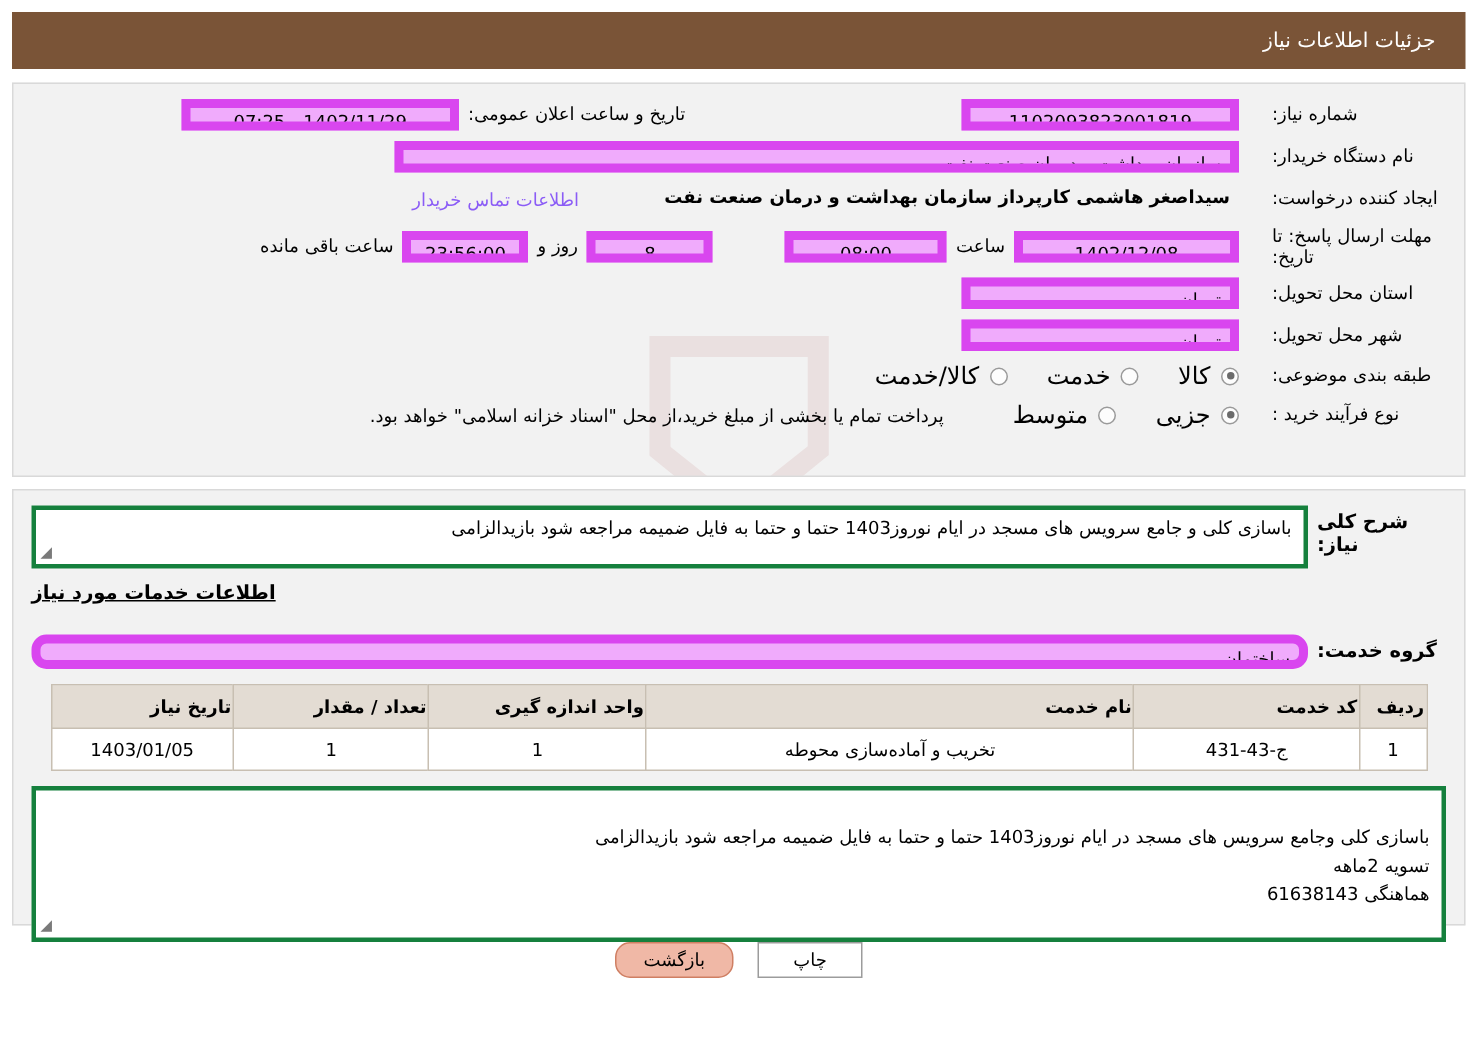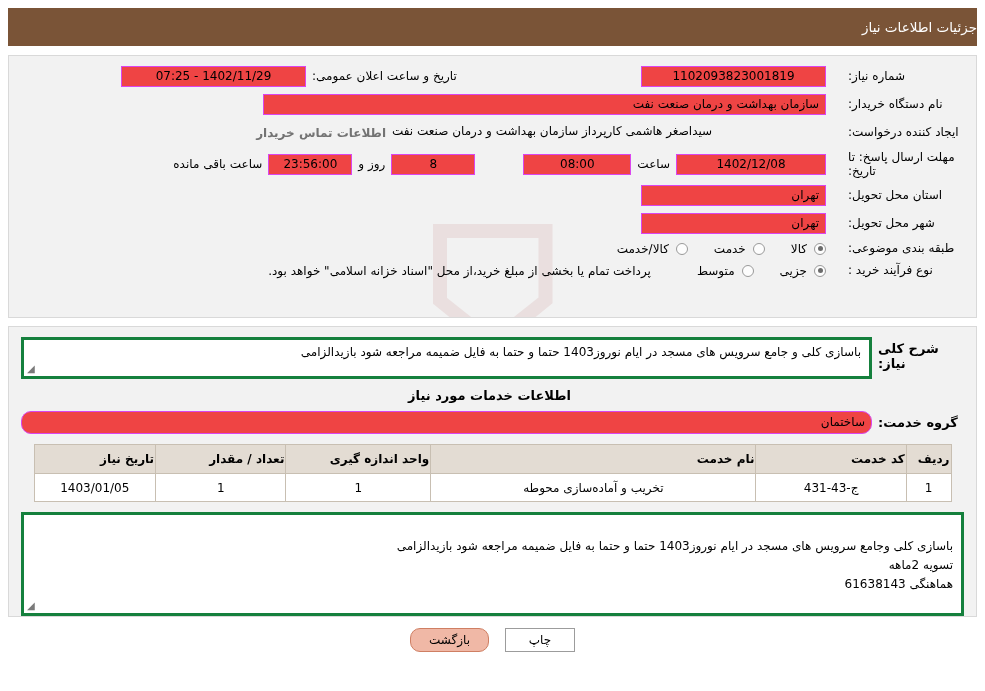--- a/index.html
+++ b/index.html
@@ -27,21 +27,21 @@
   }
   
   .header-bar {
     margin: 8px 0 0 0;
     height: 38px;
     background: #7a5437;
     color: #ffffff;
     display: flex;
     align-items: center;
     justify-content: flex-start;
-    padding: 0 0;
+    padding: 0 20px;
     box-sizing: border-box;
   }
   .header-bar .title {
     font-size: 13.5px;
     font-weight: normal;
     color: #ffffff;
   }
   
   .panel {
     background: #f2f2f2;
@@ -106,41 +106,40 @@
     padding-left: 6px;
     box-sizing: border-box;
     flex: 0 0 auto;
     line-height: 15px;
   }
   .lbl-w {
     width: 122px;
     margin-left: 16px;
   }
   .inp {
-    background: #ef4444;
-    border: 1px solid #d946ef;
+    background: #f0abfc;
+    border: 6px solid #d946ef;
     height: 21px;
     line-height: 19px;
     font-size: 12px;
     padding: 0 6px;
     box-sizing: border-box;
     color: #000;
     text-align: right;
     overflow: hidden;
     white-space: nowrap;
   }
   .inp.center { text-align: center; }
   .t-plain { background: transparent; border: none; }
   .link {
-    color: #737373;
+    color: #8b5cf6;
     font-size: 12px;
     text-decoration: none;
     padding-left: 8px;
     white-space: nowrap;
-    font-weight: bold;
   }
   .smalltxt { font-size: 12px; padding: 0 6px; white-space: nowrap; }
   
   .radio {
     width: 12px; height: 12px;
     border-radius: 50%;
     border: 1px solid #9a9a9a;
     background: #fdfdfd;
     display: inline-block;
     vertical-align: middle;
@@ -154,21 +153,21 @@
     width: 5px; height: 5px;
     border-radius: 50%;
     background: #6b6b6b;
   }
   .radio-group { display: flex; align-items: center; }
   .radio-item {
     display: flex; align-items: center;
     margin-left: 26px;
     white-space: nowrap;
   }
-  .radio-item span.rl { margin-right: 7px; font-size: 12px; }
+  .radio-item span.rl { margin-right: 7px; font-size: 16px; }
   
   .desc-row { display: flex; align-items: flex-start; margin-bottom: 4px; }
   .desc-label {
     font-weight: bold;
     font-size: 13px;
     width: 92px;
     text-align: left;
     padding-left: 6px;
     padding-top: 4px;
     box-sizing: border-box;
@@ -191,22 +190,23 @@
     bottom: 2px;
     width: 10px; height: 10px;
     color: #7a7a7a;
     font-size: 10px;
     line-height: 10px;
     transform: scaleX(-1);
   }
   .section-title {
     font-weight: bold;
     font-size: 13px;
-    margin: 9px 6px 8px 0;
-    text-align: center;
+    margin: 9px 6px 20px 0;
+    text-align: left;
+    text-decoration: underline;
   }
   .grp-row { display: flex; align-items: center; margin-bottom: 10px; }
   .grp-label {
     font-weight: bold;
     font-size: 13px;
     width: 92px;
     text-align: left;
     padding-left: 6px;
     box-sizing: border-box;
     flex: 0 0 auto;
@@ -279,21 +279,21 @@
       <div class="inp center" style="width:185px;">1402/11/29 - 07:25</div>
     </div>
 
     <div class="frow">
       <div class="flabel lbl-w">نام دستگاه خریدار:</div>
       <div class="inp" style="width:563px;">سازمان بهداشت و درمان صنعت نفت</div>
     </div>
 
     <div class="frow">
       <div class="flabel lbl-w">ایجاد کننده درخواست:</div>
-      <div class="inp t-plain" style="width:440px;text-align:left;">سیداصغر هاشمی کارپرداز سازمان بهداشت و درمان صنعت نفت</div>
+      <div class="inp t-plain" style="width:440px;text-align:right;font-weight:bold;">سیداصغر هاشمی کارپرداز سازمان بهداشت و درمان صنعت نفت</div>
       <a class="link" href="#">اطلاعات تماس خریدار</a>
     </div>
 
     <div class="frow">
       <div class="flabel lbl-w" style="line-height:14px;">مهلت ارسال پاسخ: تا تاریخ:</div>
       <div class="inp center" style="width:150px;">1402/12/08</div>
       <div class="smalltxt">ساعت</div>
       <div class="inp center" style="width:108px;">08:00</div>
       <div style="width:48px;"></div>
       <div class="inp center" style="width:84px;">8</div>

